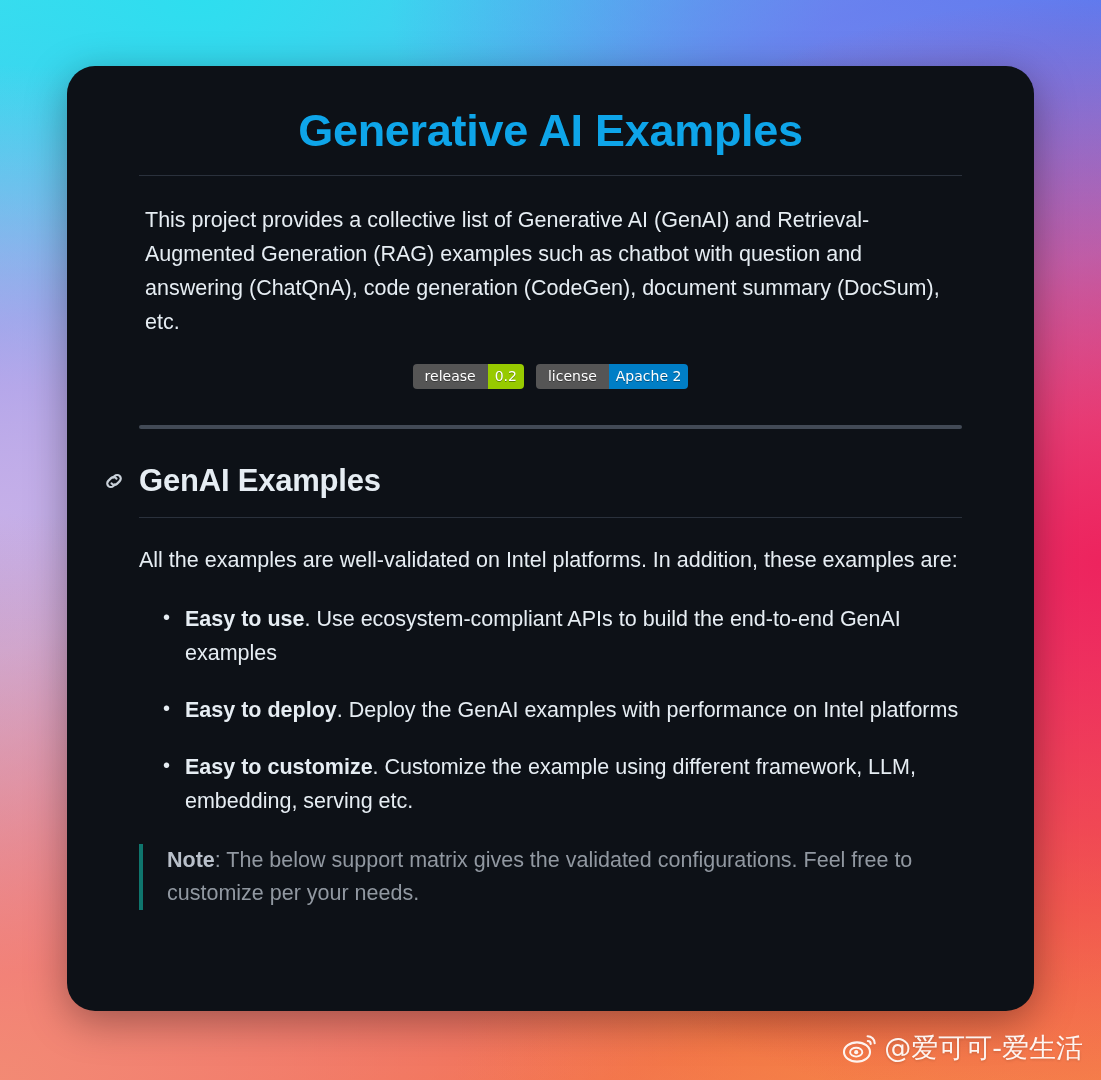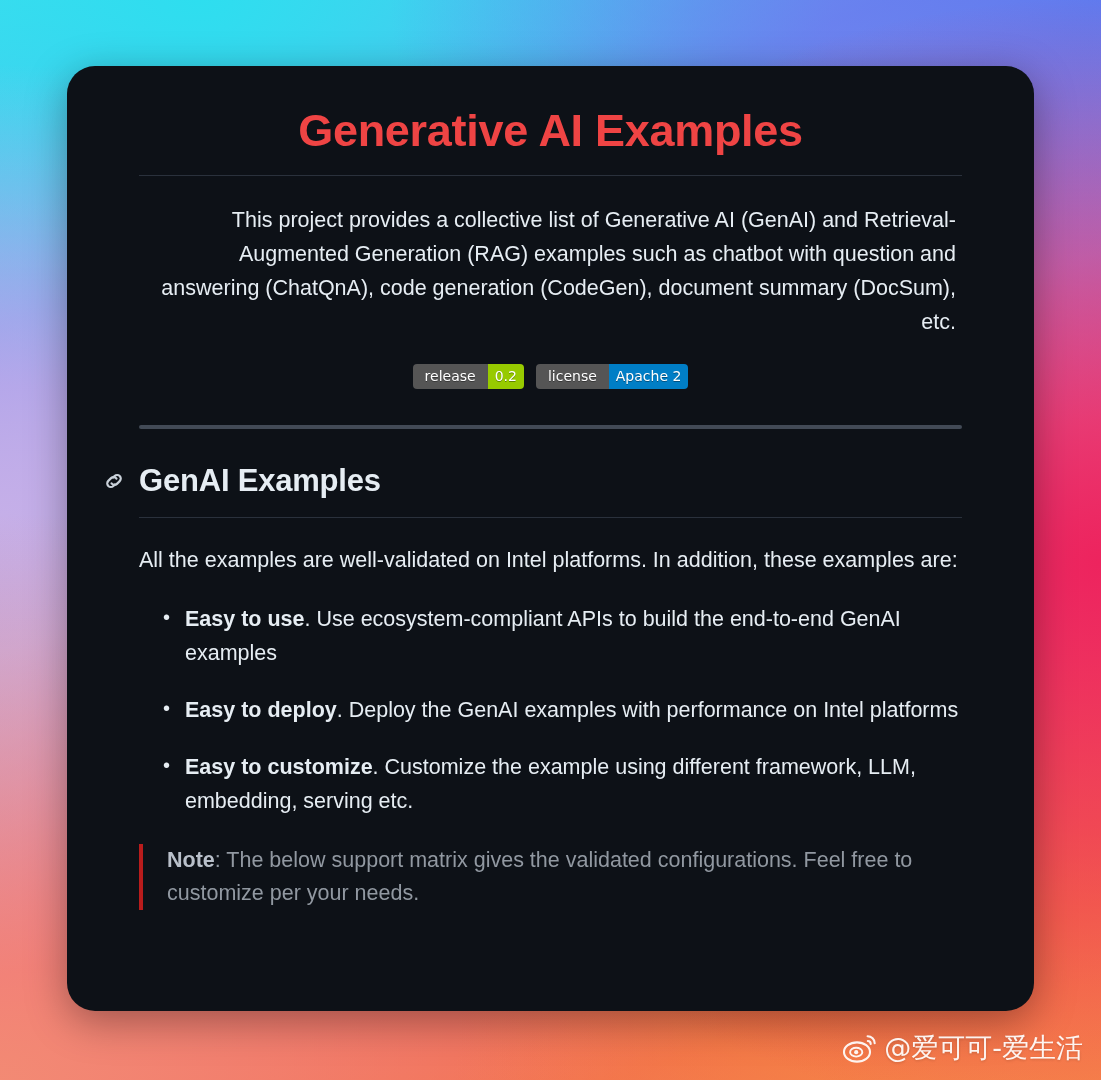--- a/index.html
+++ b/index.html
@@ -46,40 +46,40 @@
     padding: 38px 72px 0 72px;
   }
 
   
   .doc-title {
     margin: 0;
     text-align: center;
     font-size: 45px;
     font-weight: bold;
     letter-spacing: -0.3px;
-    color: #ef4444;
+    color: #0ea5e9;
     line-height: 1.18;
     padding-bottom: 18px;
   }
   .rule-thin {
     height: 1px;
     background: #2a313c;
     border: 0;
     margin: 0;
   }
   .rule-thick {
     height: 4px;
     background: #424a56;
     border: 0;
     border-radius: 2px;
     margin: 36px 0 0 0;
   }
 
   .intro {
-    text-align: right;
+    text-align: left;
     color: #e6edf3;
     font-size: 21.5px;
     line-height: 1.58;
     margin: 28px 6px 0 6px;
   }
 
   
   .badges {
     display: flex;
     justify-content: center;
@@ -162,21 +162,21 @@
     left: -22px;
     top: -1px;
     color: #e6edf3;
     font-size: 20px;
   }
   .strong { font-weight: bold; }
 
   blockquote.note {
     margin: 26px 0 0 0;
     padding: 0 0 0 24px;
-    border-left: 4px solid #b91c1c;
+    border-left: 4px solid #0f766e;
     color: #9198a1;
     font-size: 21.5px;
     line-height: 1.55;
   }
   blockquote.note .strong { color: #b9c0ca; }
 
   
   #watermark {
     position: absolute;
     right: 18px;

